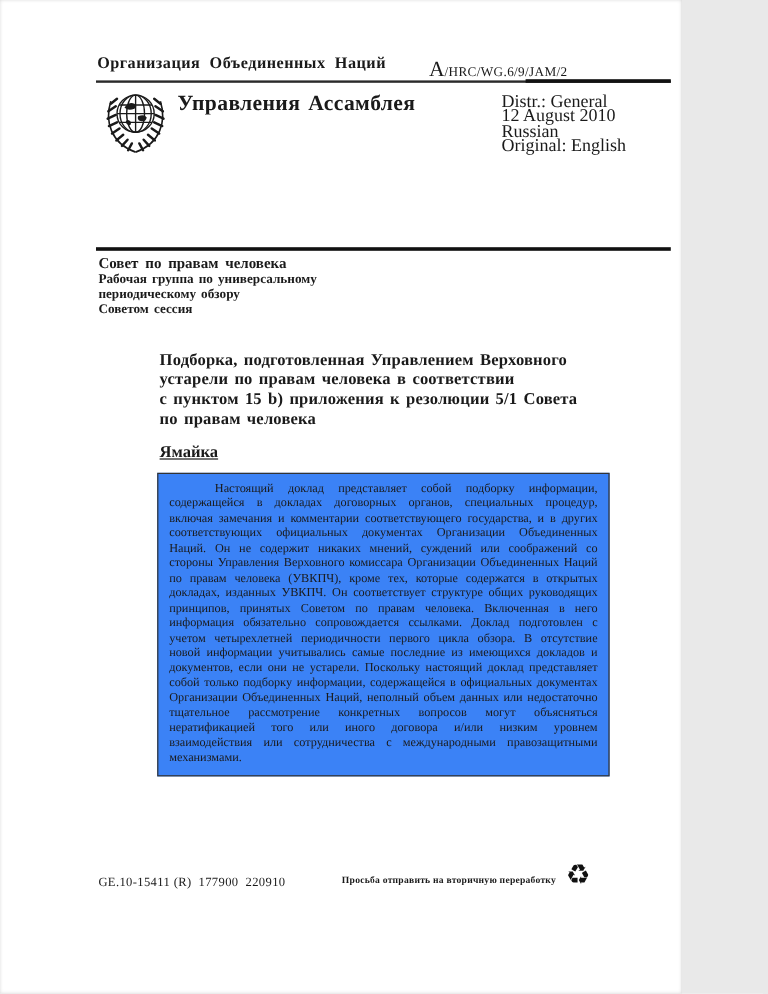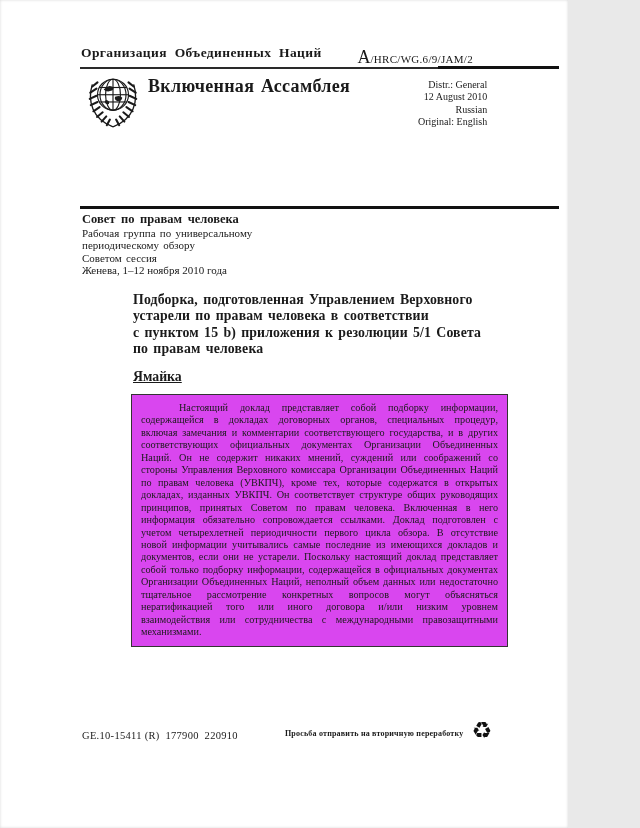--- a/index.html
+++ b/index.html
@@ -11,35 +11,35 @@
   .abs{position:absolute;}
   
   .org-name{left:81px;top:45px;font-size:13.5px;font-weight:bold;letter-spacing:.4px;word-spacing:4px;}
   .doc-symbol{top:47px;right:95px;white-space:nowrap;}
   .sym-a{font-size:18px;font-weight:normal;}
   .sym-suffix{font-size:11px;letter-spacing:.3px;}
   .rule-thin{left:80px;top:67px;width:479px;height:1.5px;background:#2a2a2a;}
   .rule-sym{left:438px;top:65.5px;width:121px;height:3px;background:#111;}
   .emblem{left:84px;top:72px;width:58px;height:62px;}
   .assembly{left:148px;top:76px;font-size:18px;font-weight:bold;letter-spacing:.3px;word-spacing:2px;}
-  .distr-block{left:418px;top:79px;font-size:10px;line-height:12.4px;text-align:right;}
+  .distr-block{left:418px;top:79px;font-size:15px;line-height:12.4px;}
   
   .rule-section{left:80px;top:206px;width:479px;height:2.5px;background:#111;}
   
   .session{left:82px;top:212px;}
   .council{font-size:12.5px;font-weight:bold;word-spacing:2.5px;line-height:15px;}
-  .wg{font-size:11px;font-weight:normal;line-height:12.4px;word-spacing:1.5px;}
+  .wg{font-size:11px;font-weight:bold;line-height:12.4px;word-spacing:1.5px;}
   .loc{font-size:11px;font-weight:normal;line-height:12.4px;}
   
   .doc-title{left:133px;top:292px;font-size:13.8px;font-weight:bold;line-height:16.4px;word-spacing:1.6px;letter-spacing:.15px;}
   .country{left:133px;top:369px;font-size:13.8px;font-weight:bold;text-decoration:underline;}
   
   .summary-box{
     left:131px;top:394px;width:377px;box-sizing:border-box;
-    border:1.2px solid #333;padding:7px 9px 7px 9px;background:#d946ef;
+    border:1.2px solid #333;padding:7px 9px 7px 9px;background:#3b82f6;
   }
   .summary-box p{margin:0;font-size:10.2px;line-height:12.45px;text-align:justify;text-indent:38px;word-spacing:1px;}
   
   .footer-ref{left:82px;top:730px;font-size:10.5px;white-space:pre;letter-spacing:.3px;}
   .footer-recycle{right:76px;top:718px;display:flex;align-items:center;gap:8px;}
   .recycle-text{font-size:8px;font-weight:bold;letter-spacing:.2px;position:relative;top:3px;}
   .recycle-icon{font-size:23px;line-height:24px;font-family:"DejaVu Sans",sans-serif;color:#111;}
 </style>
 </head>
 <body>
@@ -85,37 +85,36 @@
           <path d="M50.5,26 L44,23"></path>
         <path d="M49.5,32 L43,29"></path>
           <path d="M47,38 L41,34"></path>
           <path d="M43.5,43.5 L38,39"></path>
         <path d="M39,48 L34.5,43"></path>
           <path d="M34,51.5 L31,46"></path>
       </g>
     </svg>
   </span>
 
-  <div class="abs assembly">Включенная Ассамблея</div>
+  <div class="abs assembly">Управления Ассамблея</div>
 
   <div class="abs distr-block">
     <div>Distr.: General</div>
     <div>12 August 2010</div>
     <div>Russian</div>
     <div>Original: English</div>
   </div>
 
   <div class="abs rule-section"></div>
 
   <div class="abs session">
     <div class="council">Совет по правам человека</div>
     <div class="wg">Рабочая группа по универсальному</div>
     <div class="wg">периодическому обзору</div>
     <div class="wg">Советом сессия</div>
-    <div class="loc">Женева, 1–12 ноября 2010 года</div>
   </div>
 
   <div class="abs doc-title">
     <div>Подборка, подготовленная Управлением Верховного</div>
     <div>устарели по правам человека в соответствии</div>
     <div>с пунктом 15 b) приложения к резолюции 5/1 Совета</div>
     <div>по правам человека</div>
   </div>
   <div class="abs country">Ямайка</div>
 

